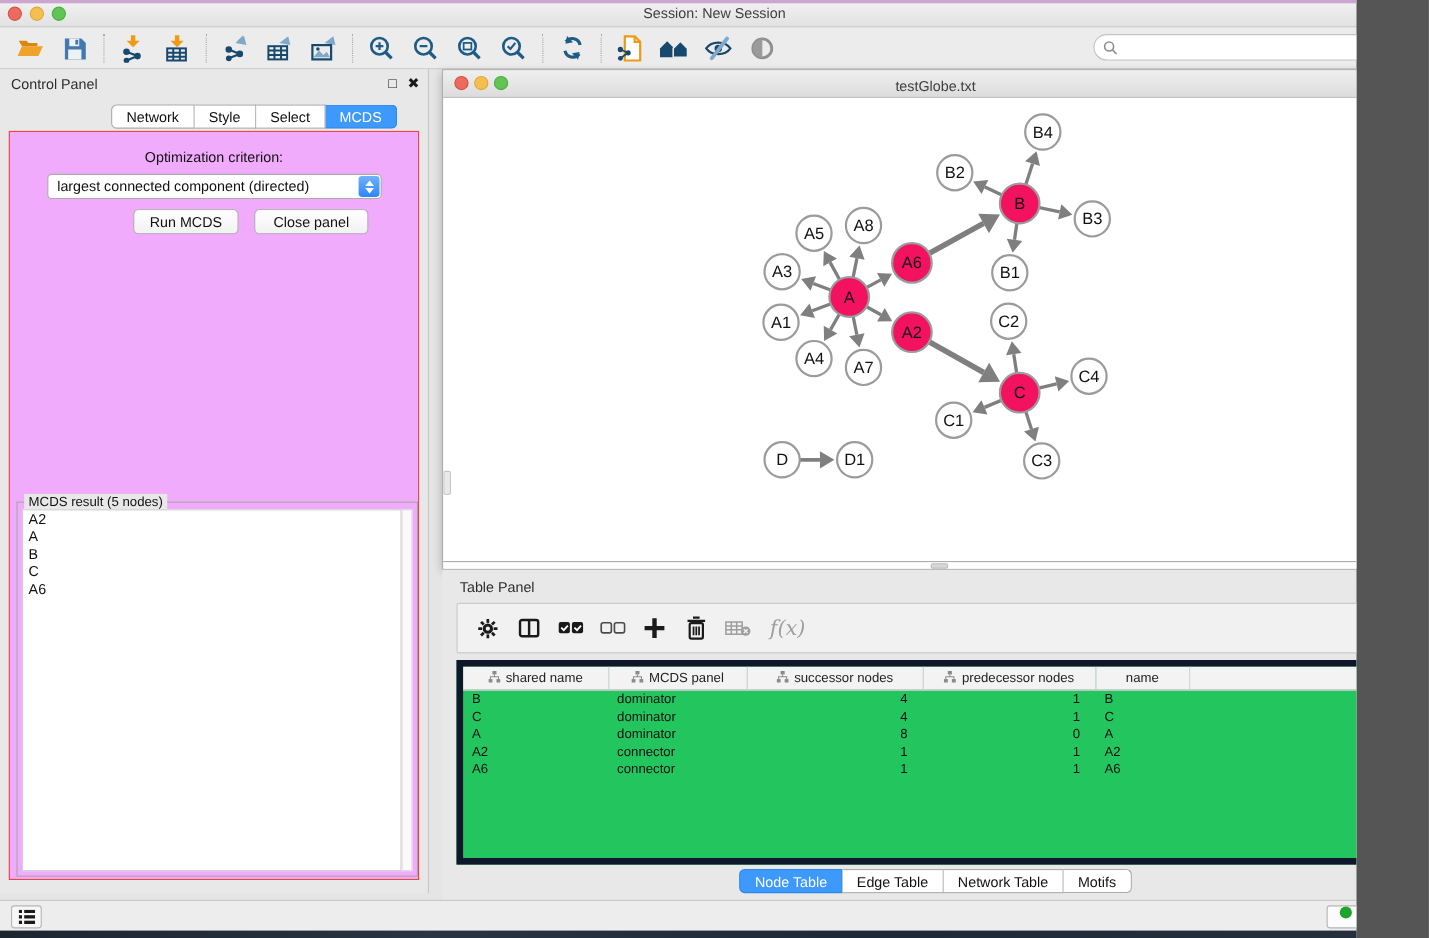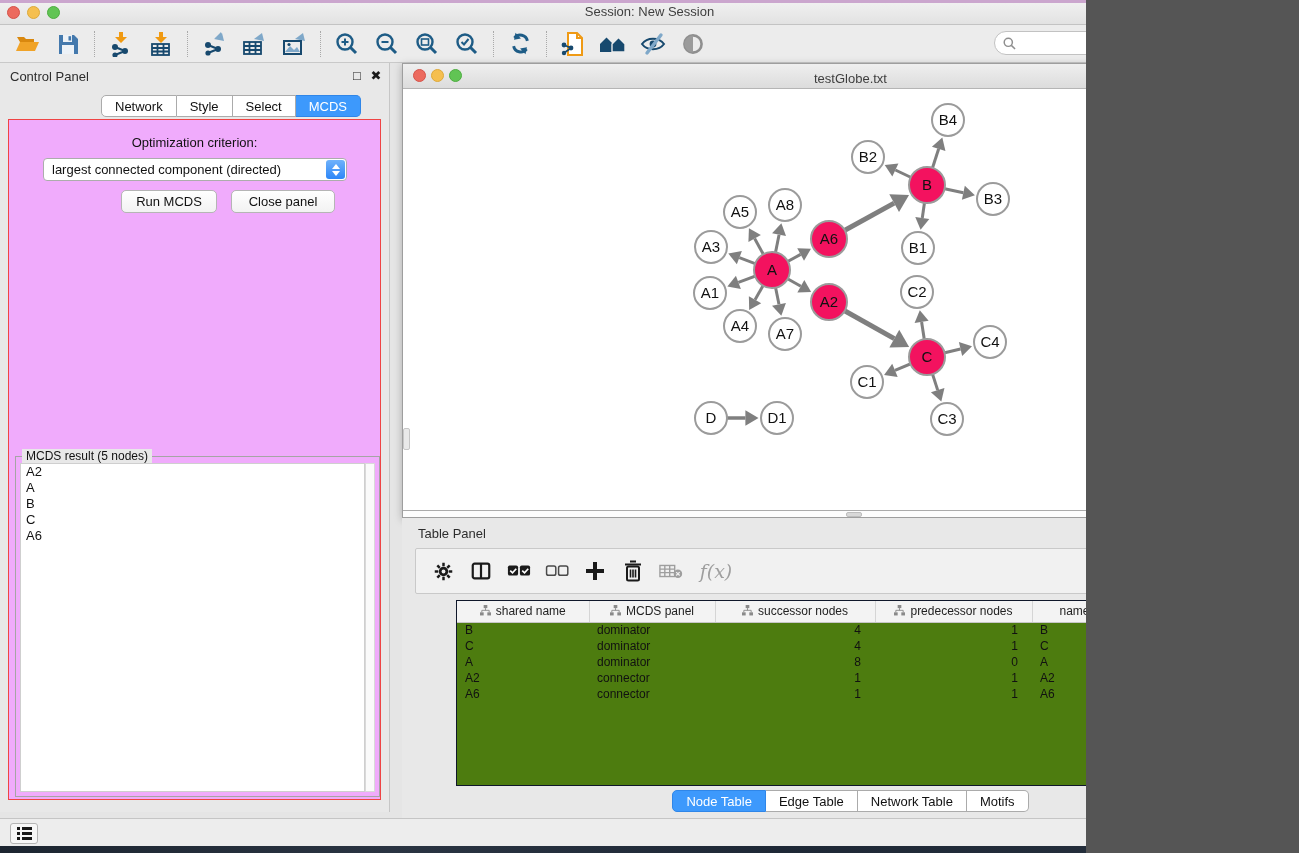--- a/index.html
+++ b/index.html
@@ -1,17 +1,17 @@
 <!DOCTYPE html>
 <html><head>
 <meta charset="utf-8">
 <style>
   * { margin:0; padding:0; box-sizing:border-box; }
   body { font-family:"Liberation Sans", sans-serif; background:#555; }
-  .app { position:relative; width:1086px; height:853px; background:#E5E5E5; overflow:hidden; }
+  .app { position:relative; width:1233px; height:853px; background:#E5E5E5; overflow:hidden; }
   .abs { position:absolute; }
 
   
   .titlebar { left:0; top:0; width:1299px; height:25px;
     background:linear-gradient(#F2F2F2,#E2E2E2); border-bottom:1px solid #C3C3C3; }
   .titlebar .purple-edge { position:absolute; left:0; top:0; right:0; height:3px; background:#CBA6CE; }
   .tl { position:absolute; top:6px; width:13px; height:13px; border-radius:50%; }
   .tl.red { background:#EC6A5E; border:1px solid #D55249; }
   .tl.yellow { background:#F5BF4F; border:1px solid #DEA939; }
   .tl.green { background:#61C454; border:1px solid #4DAD40; }
@@ -68,21 +68,21 @@
   .hthumb { position:absolute; left:443px; top:1px; width:16px; height:5px; background:#D8D8D8; border:1px solid #BDBDBD; border-radius:2px; }
   .grip { position:absolute; right:1px; bottom:1px; width:12px; height:12px;
     background:repeating-linear-gradient(135deg,transparent 0 2px,#BFBFBF 2px 3px); }
 
   
   .tpanel { left:402px; top:518px; width:897px; height:300px; background:#E8E8E8; }
   .ttoolbar { position:absolute; left:13px; top:30px; right:10px; height:46px; background:#F1F1F1;
     border:1px solid #C9C9C9; border-radius:2px; display:flex; align-items:center; padding-left:12px; gap:8px; }
   .ttb { width:30px; height:30px; display:flex; align-items:center; justify-content:center; cursor:default; }
   .fx { font-family:"DejaVu Serif", serif; font-style:italic; font-size:19px; color:#9E9E9E; }
-  .tblwrap { position:absolute; left:13px; top:82px; right:10px; bottom:32px; background:#4d7c0f; border:1px solid #0f172a; overflow:hidden;margin-left:41px; }
+  .tblwrap { position:absolute; left:13px; top:82px; right:10px; bottom:32px; background:#22c55e; border:6px solid #0f172a; overflow:hidden; }
   table.ntable { border-collapse:collapse; width:100%; table-layout:fixed; }
   .ntable th { height:21px; background:#F3F3F3; border-bottom:1px solid #C6C6C6; border-right:1px solid #D5D5D5;
     font-size:12px; font-weight:normal; color:#222; text-align:center; vertical-align:middle; white-space:nowrap; }
   .ntable th:last-child { border-right:none; }
   .ntable th .hicon { display:inline-block; vertical-align:-1px; margin-right:5px; }
   .ntable td { height:16px; font-size:12px; color:#111; padding:0 8px; white-space:nowrap; overflow:hidden; }
   .ntable td.num { text-align:right; padding-right:14px; }
   .tabs-bottom { position:absolute; left:0; right:0; bottom:6px; display:flex; justify-content:center; }
 
   

